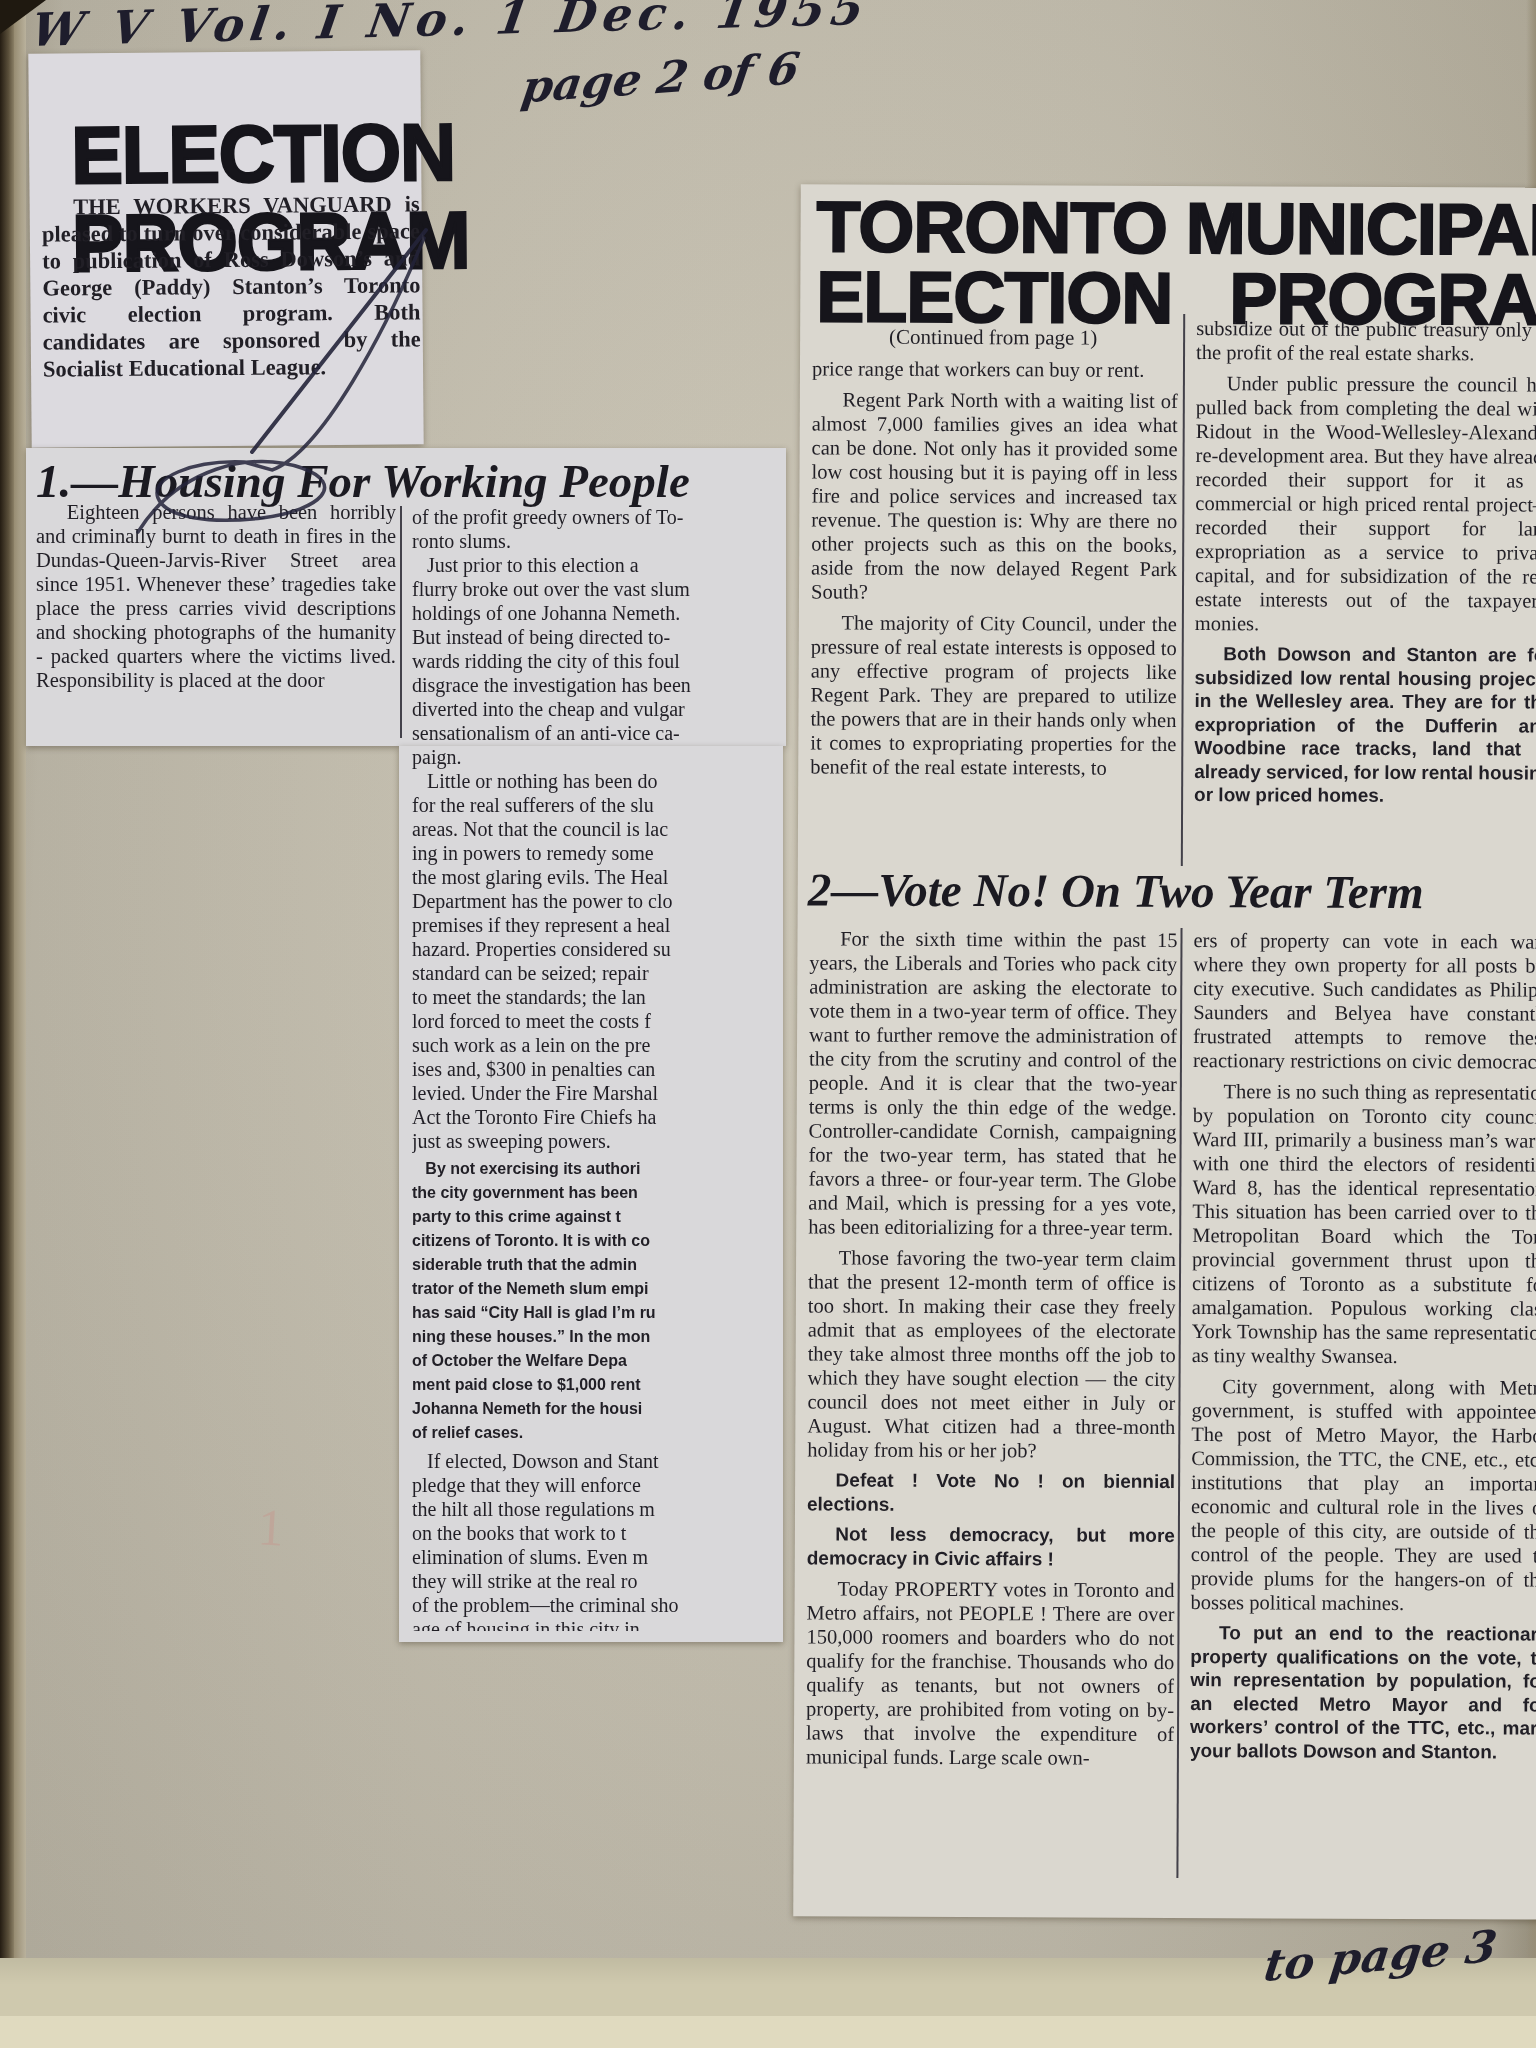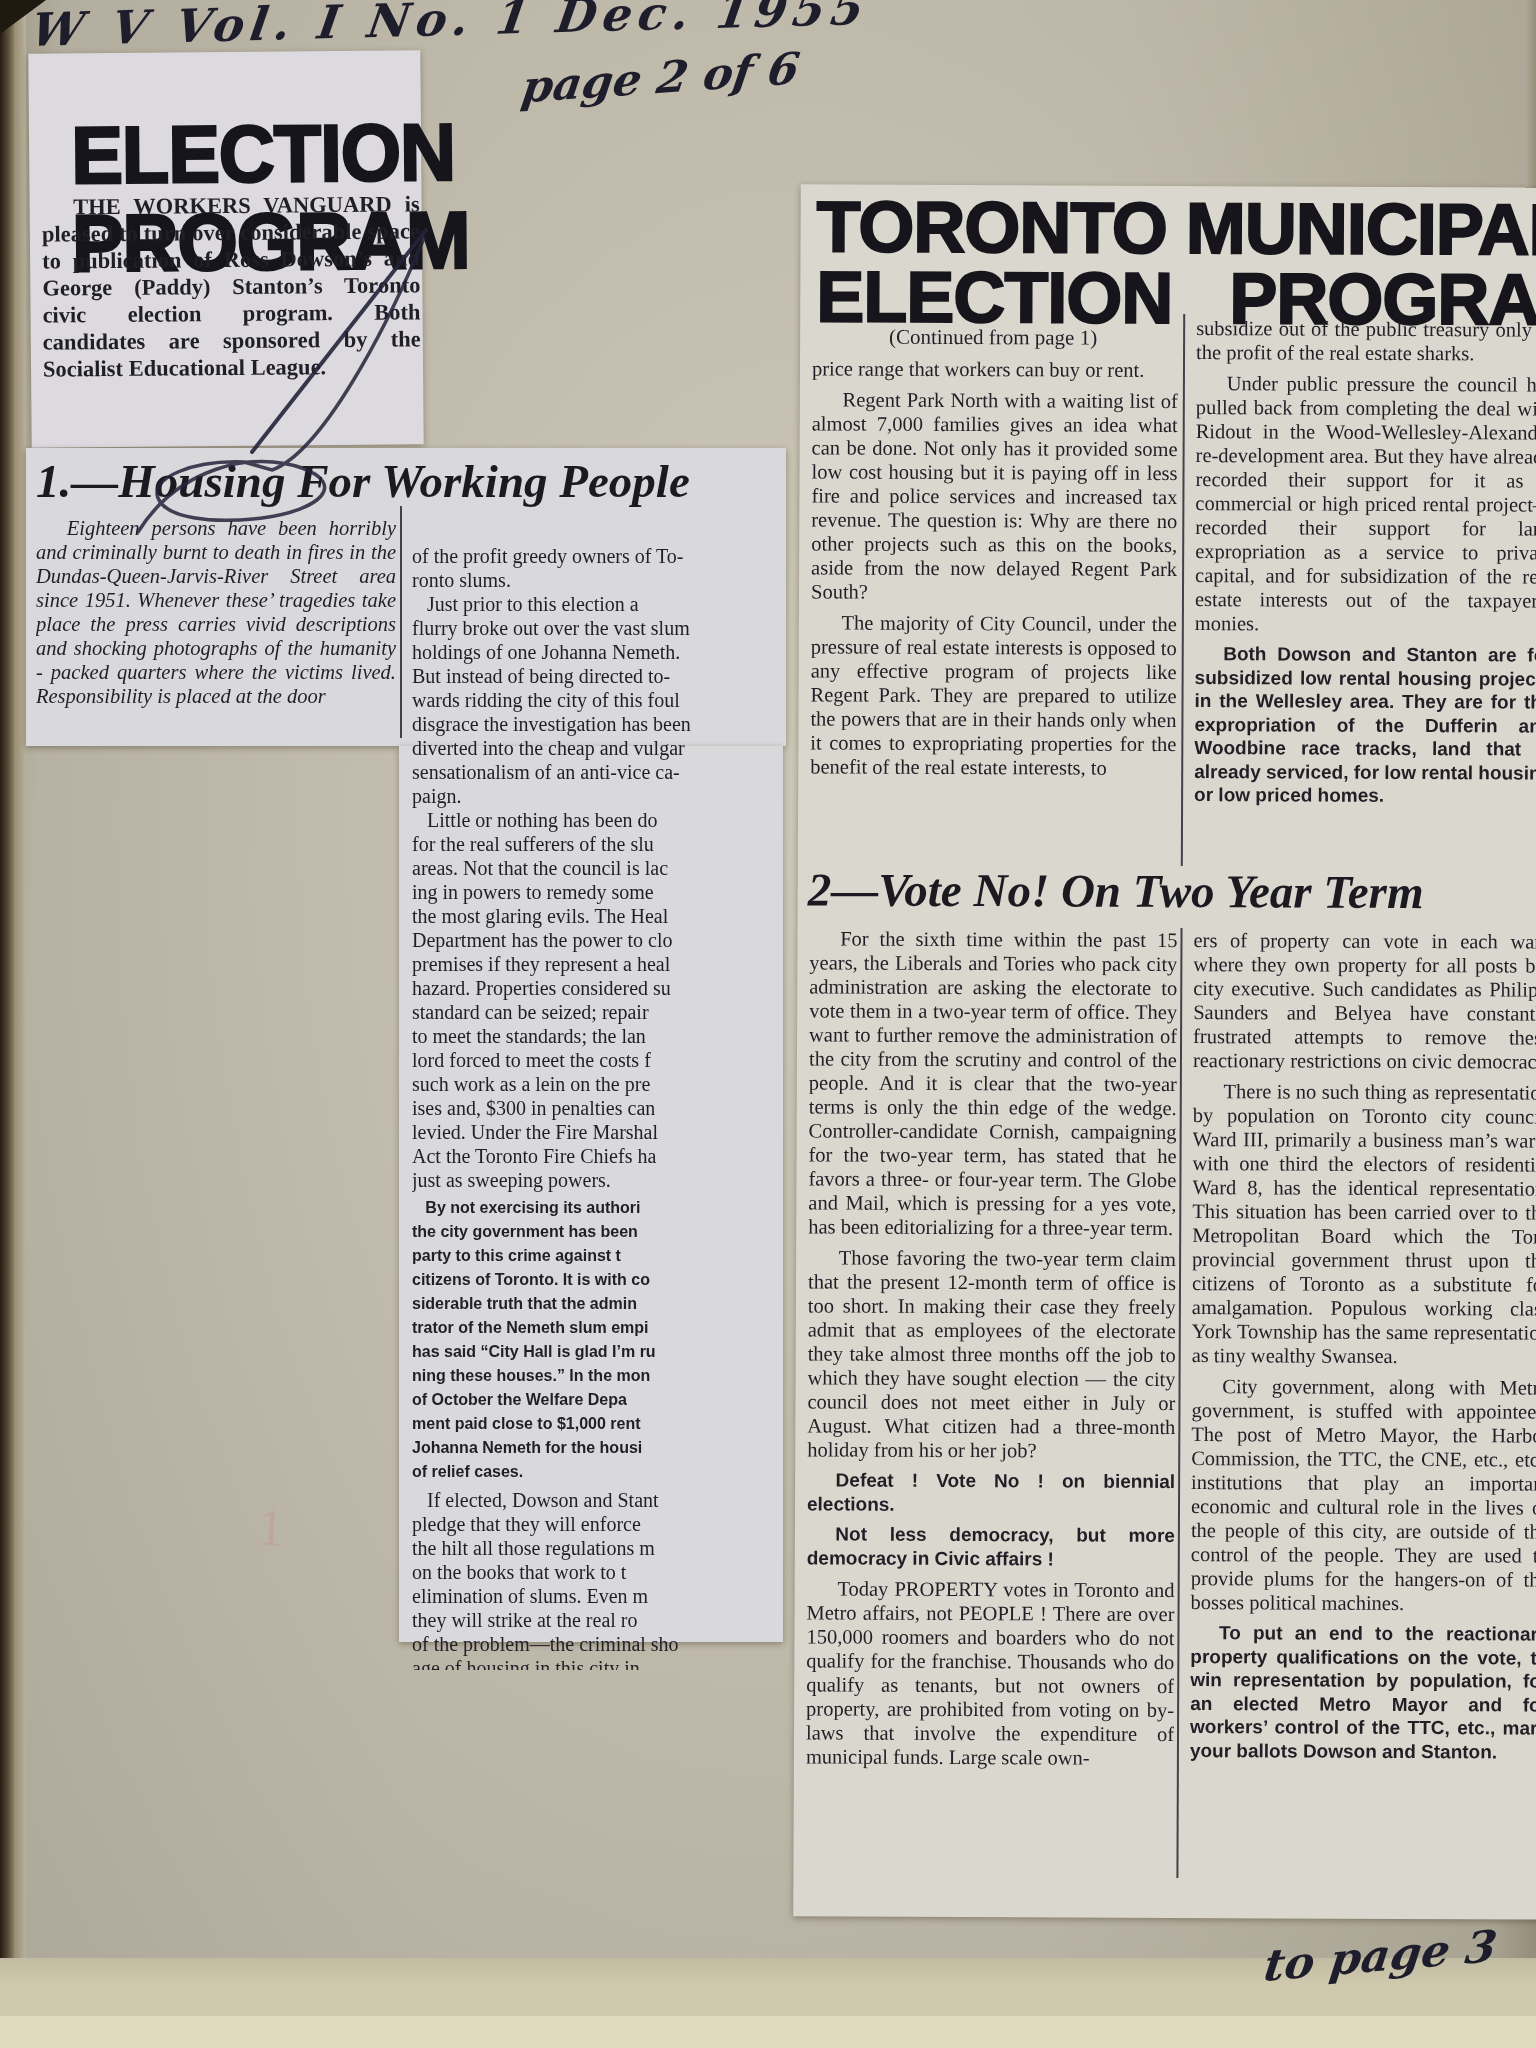--- a/index.html
+++ b/index.html
@@ -87,25 +87,25 @@
     <div class="big-head h-election">ELECTION</div>
     <div class="big-head h-election2">PROGRAM</div>
     <div class="intro-text">THE WORKERS VANGUARD is pleased to turn over considerable space to publication of Ross Dowson’s and George (Paddy) Stanton’s Toronto civic election program. Both candidates are sponsored by the Socialist Educational League.</div>
   </div>
 
   <div class="clip clip-s1a"></div>
   <div class="clip clip-s1b"></div>
 
   <div class="sec-head" style="left:36px;top:454px;">1.—Housing For Working People</div>
 
-  <div class="col" style="left:36px;top:516px;width:360px;height:232px;font-style:italic;">
+  <div class="col" style="left:36px;top:500px;width:360px;height:232px;">
       <p class="para">Eighteen persons have been horribly and criminally burnt to death in fires in the Dundas-Queen-Jarvis-River Street area since 1951. Whenever these’ tragedies take place the press carries vivid descriptions and shocking photographs of the humanity - packed quarters where the victims lived. Responsibility is placed at the door</p>
     </div>
   <div class="vrule" style="left:400px;top:506px;height:232px;"></div>
-  <div class="col" style="left:412px;top:505px;width:362px;height:1126px;z-index:5;margin-top:39px;">
+  <div class="col" style="left:412px;top:505px;width:362px;height:1126px;z-index:5;">
       <p class="para pre">of the profit greedy owners of To-
 ronto slums.
    Just prior to this election a
 flurry broke out over the vast slum
 holdings of one Johanna Nemeth.
 But instead of being directed to-
 wards ridding the city of this foul
 disgrace the investigation has been
 diverted into the cheap and vulgar
 sensationalism of an anti-vice ca-

